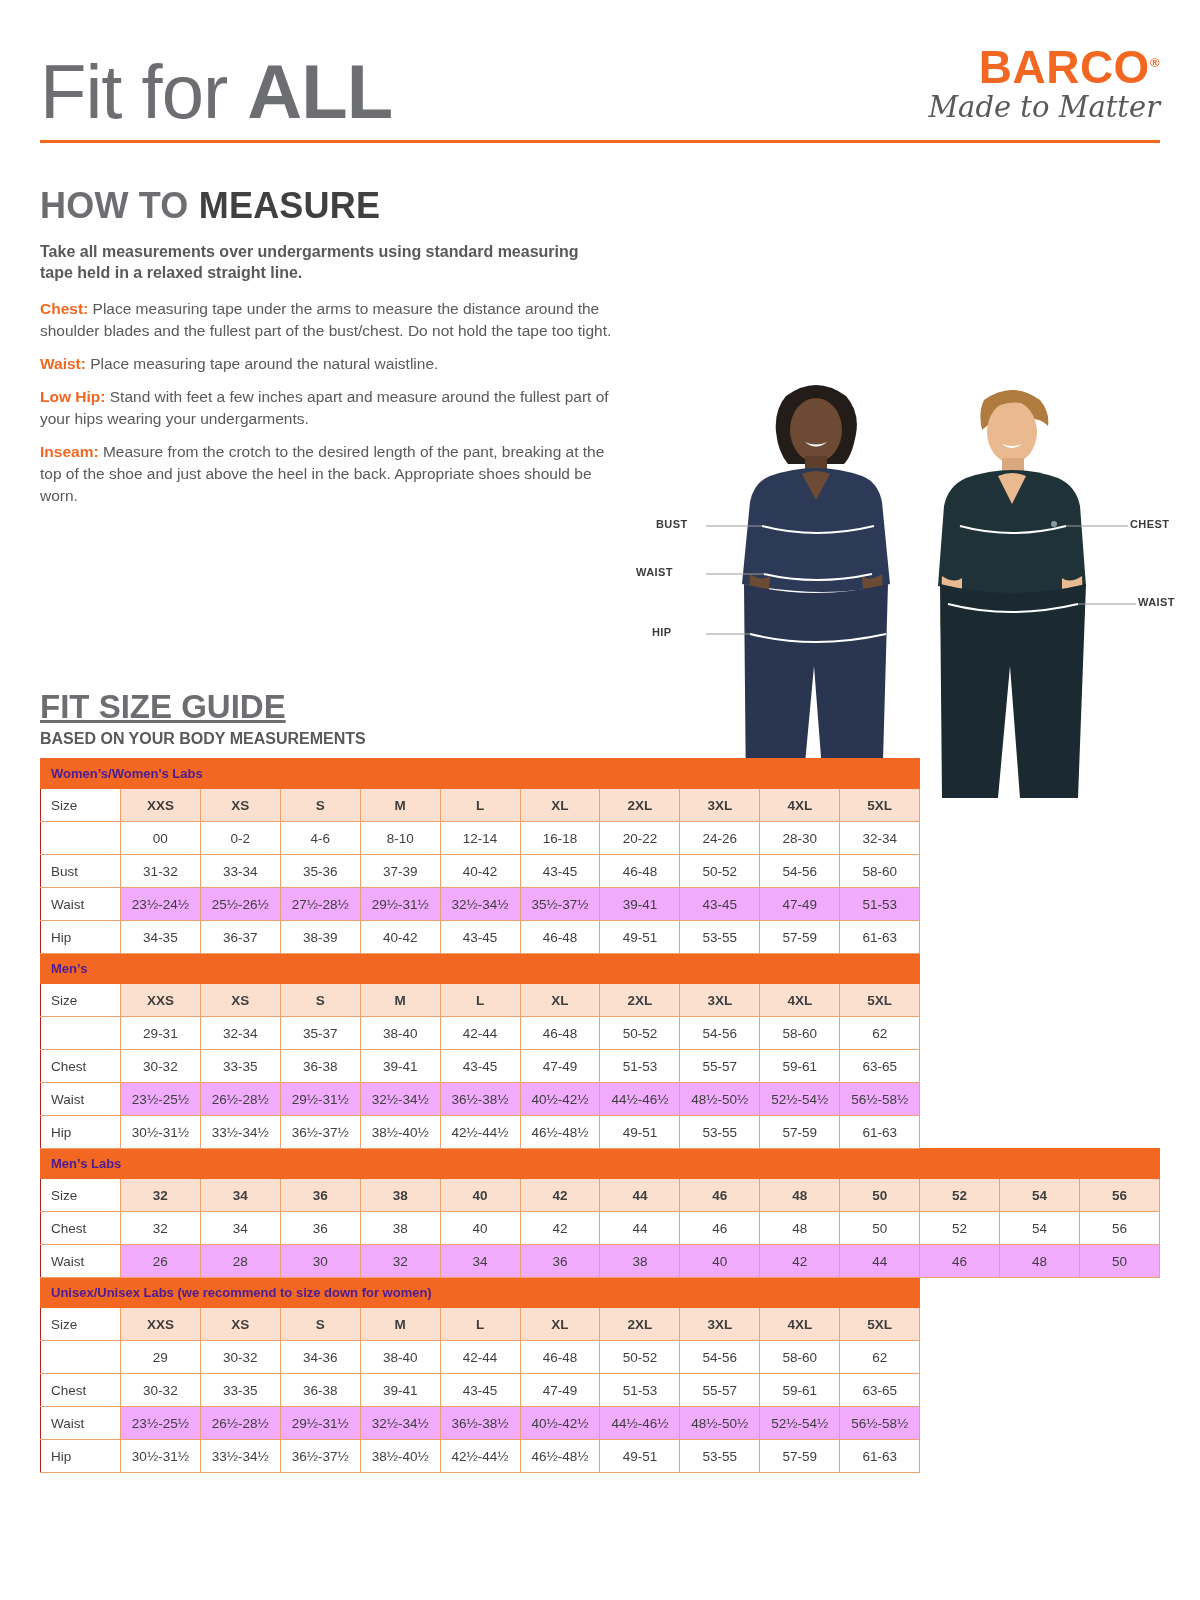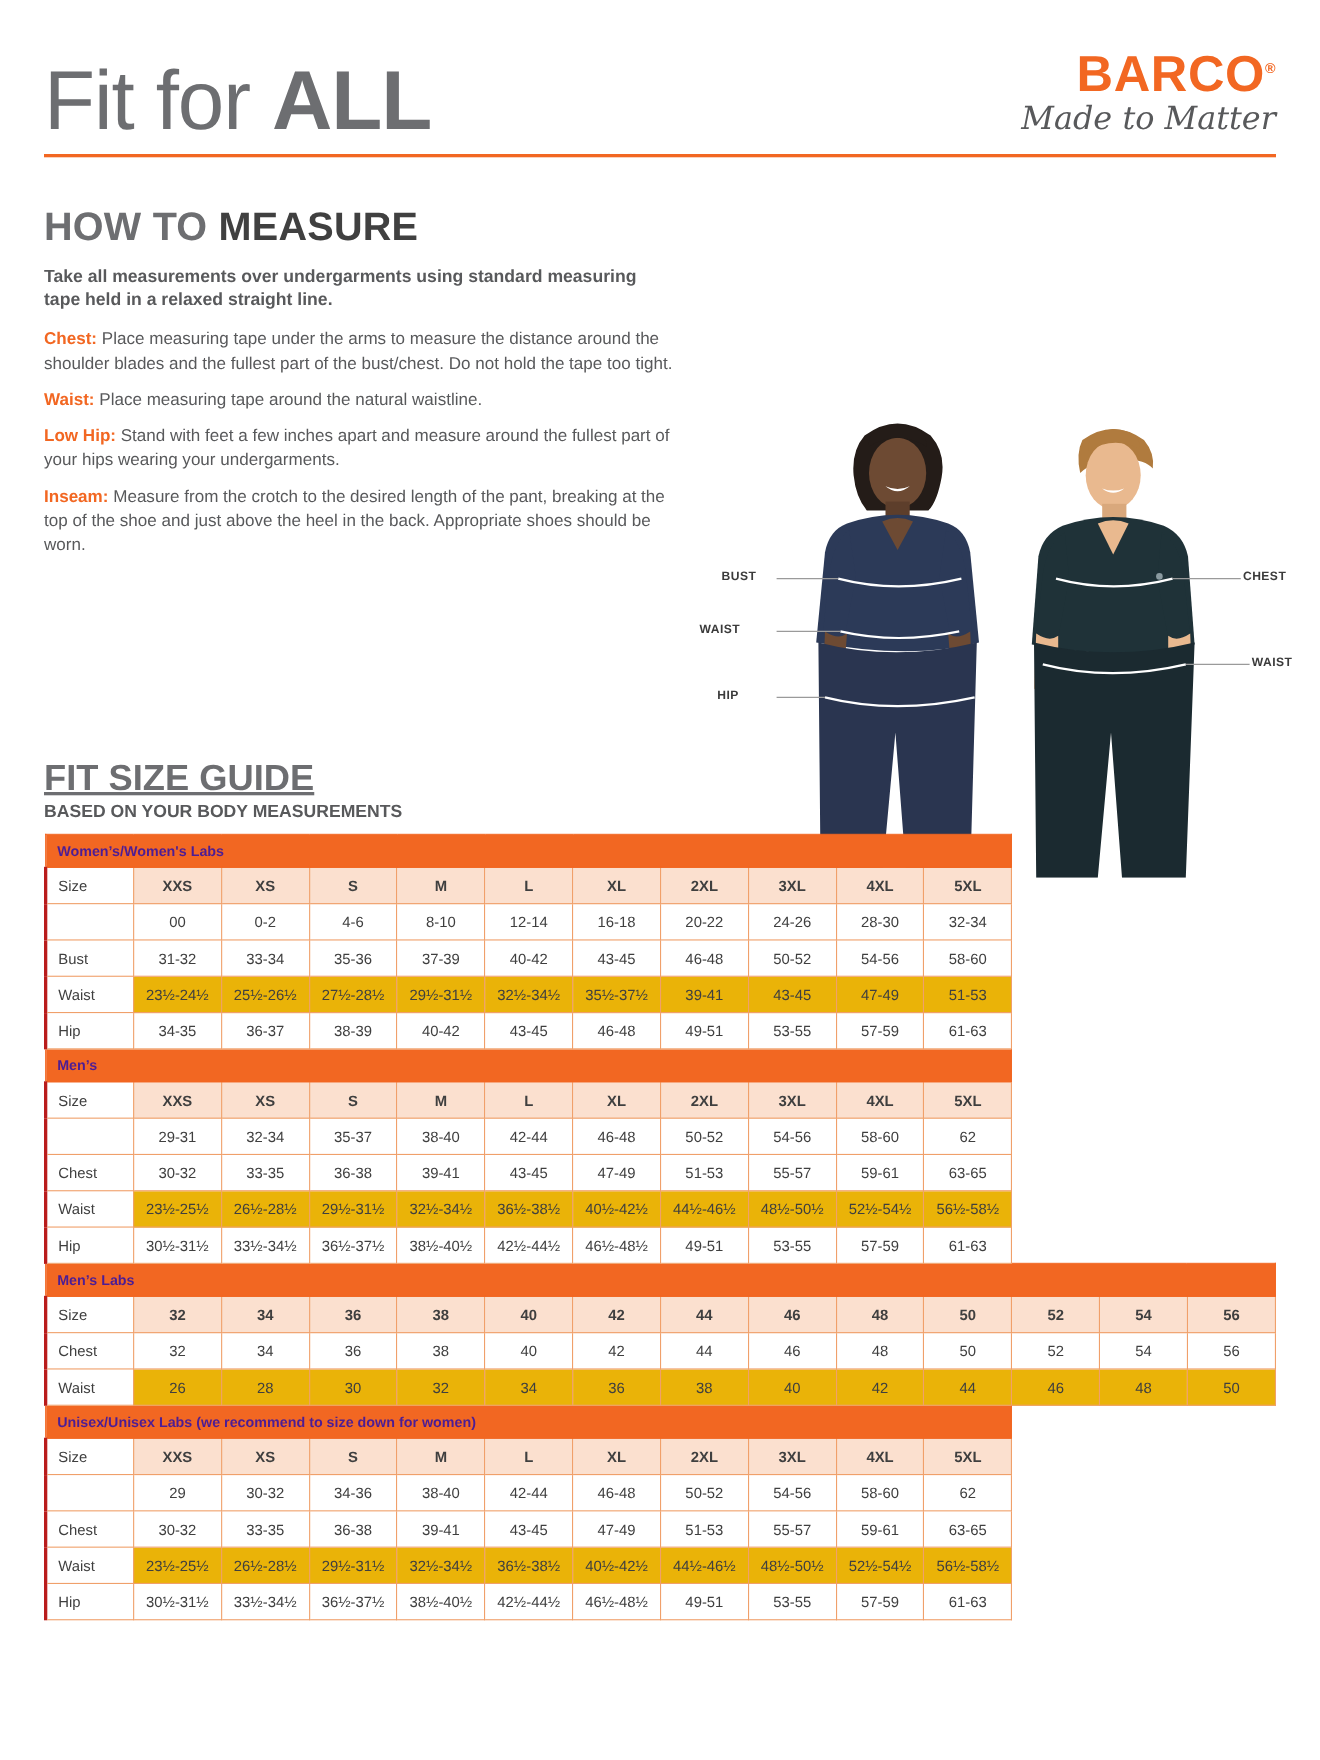--- a/index.html
+++ b/index.html
@@ -130,29 +130,29 @@
     height: 33px;
     color: #3f3f3f;
     font-weight: 400;
     padding: 0 2px;
   }
   table.sz td.rowlab {
     text-align: left;
     padding-left: 10px;
     width: 100px;
     background: #ffffff;
-    border-left: 3px solid #b91c1c;
+    border-left: 1px solid #b91c1c;
   }
   table.sz tr.headrow td {
     background: #fbe0cf;
     font-weight: 700;
     color: #3f3f3f;
   }
   table.sz tr.headrow td.rowlab { background: #ffffff; font-weight: 400; }
-  table.sz tr.altrow td { background: #eab308; }
+  table.sz tr.altrow td { background: #f0abfc; }
   table.sz tr.altrow td.rowlab { background: #ffffff; }
 
   tr.bandrow td {
     background: #f26722;
     color: #4c1d95;
     font-weight: 700;
     font-size: 13px;
     text-align: left;
     padding-left: 10px;
     height: 30px;

